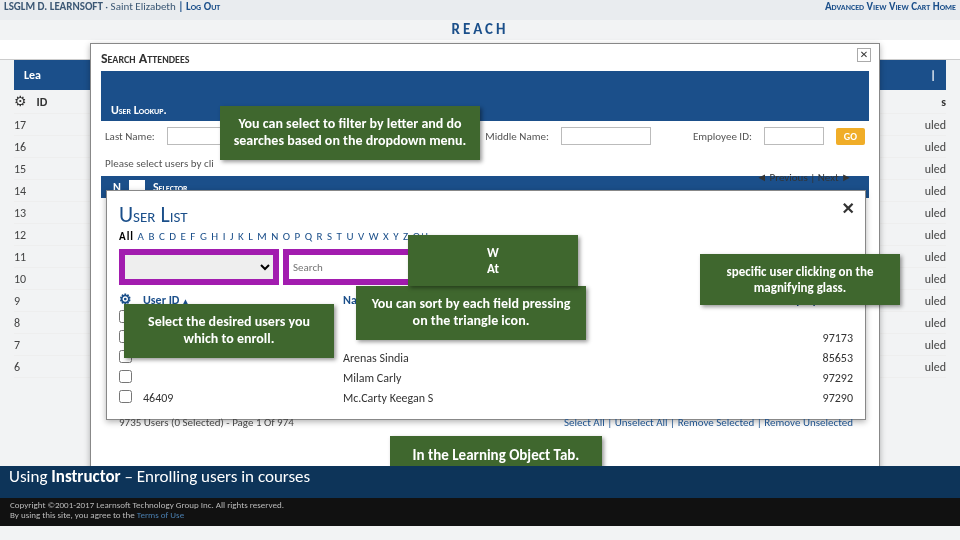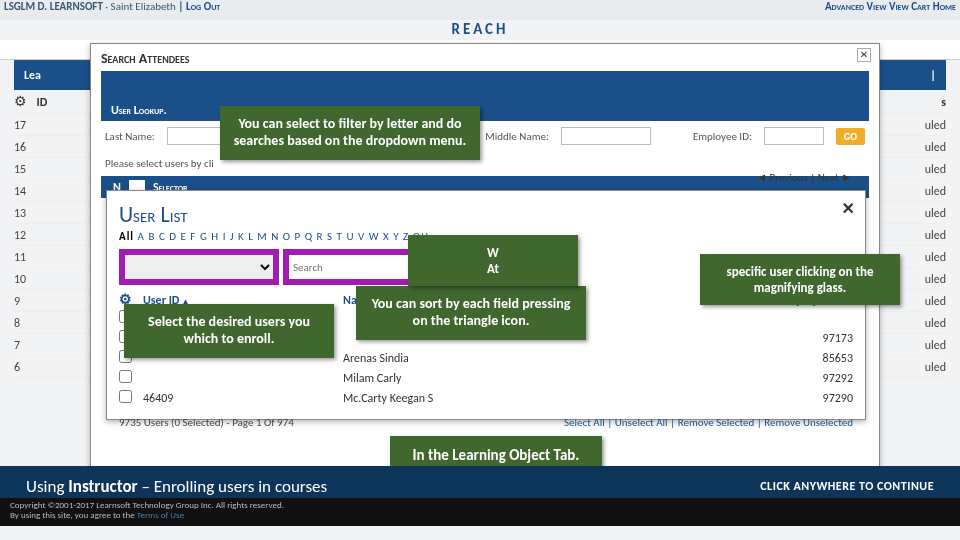--- a/index.html
+++ b/index.html
@@ -54,21 +54,21 @@
 
   
   .callout{position:absolute;background:#3f672e;color:#fff;font-weight:bold;padding:10px 12px;font-size:14px;text-align:center;box-shadow:2px 2px 4px rgba(0,0,0,0.4);line-height:1.2}
   .co1{left:220px;top:106px;width:260px}
   .co2{left:124px;top:304px;width:210px}
   .co3{left:356px;top:286px;width:230px}
   .co4-frag{left:408px;top:235px;width:170px;font-size:13px}
   .co5{left:700px;top:254px;width:200px;font-size:13px}
   .co6{left:390px;top:436px;width:212px;font-size:15px}
 
-  .footer-bar{position:absolute;left:0;bottom:34px;width:960px;height:40px;background:#0d3459;color:#fff;display:flex;align-items:center;justify-content:space-between;padding:0 26px;font-size:17px}
+  .footer-bar{position:absolute;left:0;bottom:34px;width:960px;height:40px;background:#0d3459;color:#fff;display:flex;justify-content:space-between;padding:0 9px;font-size:17px}
   .footer-bar .right{font-size:12px;font-weight:bold;letter-spacing:0.5px}
   .tiny-foot{position:absolute;left:0;bottom:14px;width:960px;height:28px;background:#111;color:#bbb;font-size:9px;padding:2px 10px;line-height:1.1}
   .tiny-foot a{color:#4a7fb0}
 </style>
 </head>
 <body>
 
 <div class="topbar">
   <div>
     <span class="brand">LSGLM D. LEARNSOFT</span>
@@ -236,18 +236,17 @@
 </div>
 <div class="callout co5">specific user clicking on the magnifying glass.</div>
 <div class="callout co6">
   <span>In the </span><b>Learning Object</b><span> Tab.</span>
 </div>
 
 <div class="footer-bar">
   <div>
     <span>Using </span><b>Instructor</b><span> – Enrolling users in courses</span>
   </div>
-  <div class="right">CLICK ANYWHERE TO CONTINUE</div>
 </div>
 <div class="tiny-foot">
   <div>Copyright ©2001-2017 Learnsoft Technology Group Inc. All rights reserved.</div>
   <span>By using this site, you agree to the </span><a>Terms of Use</a>
 </div>
 
 </body></html>

